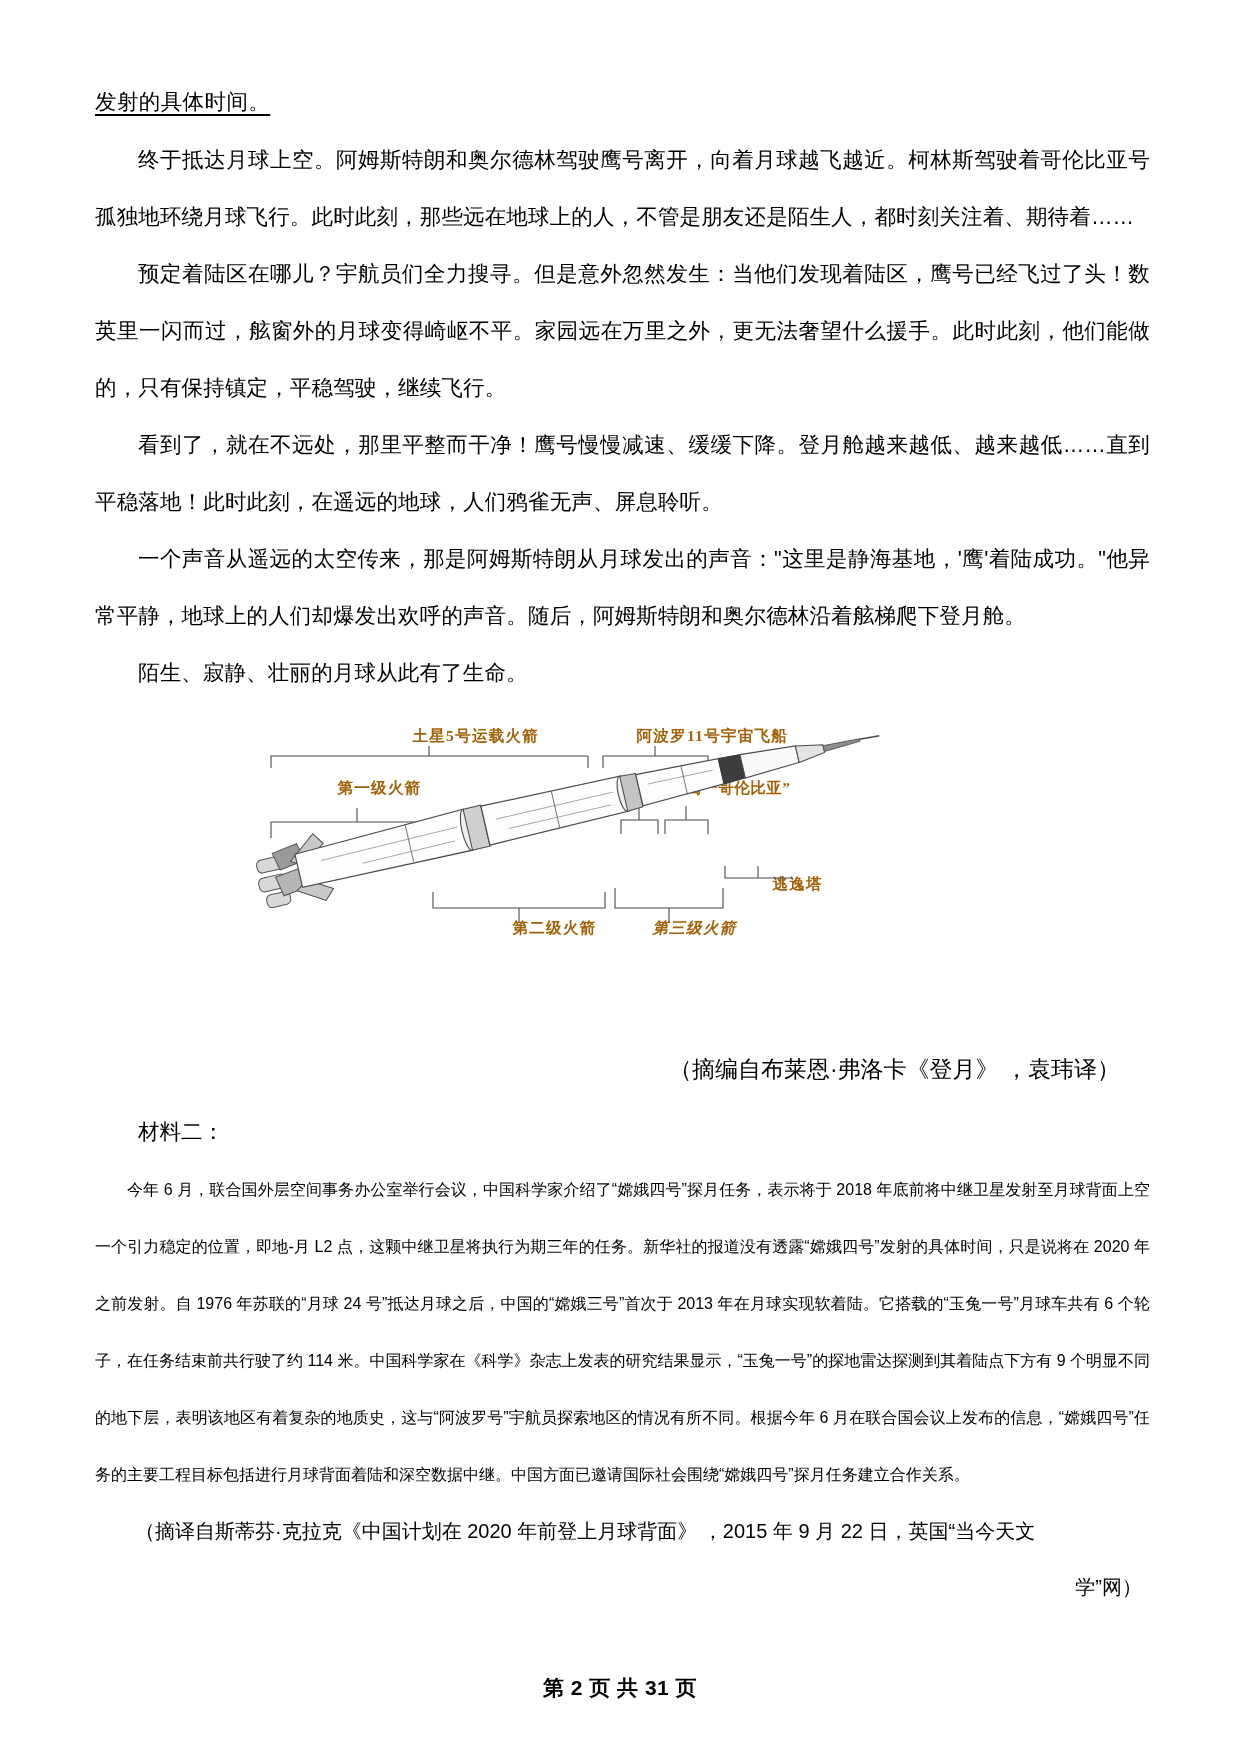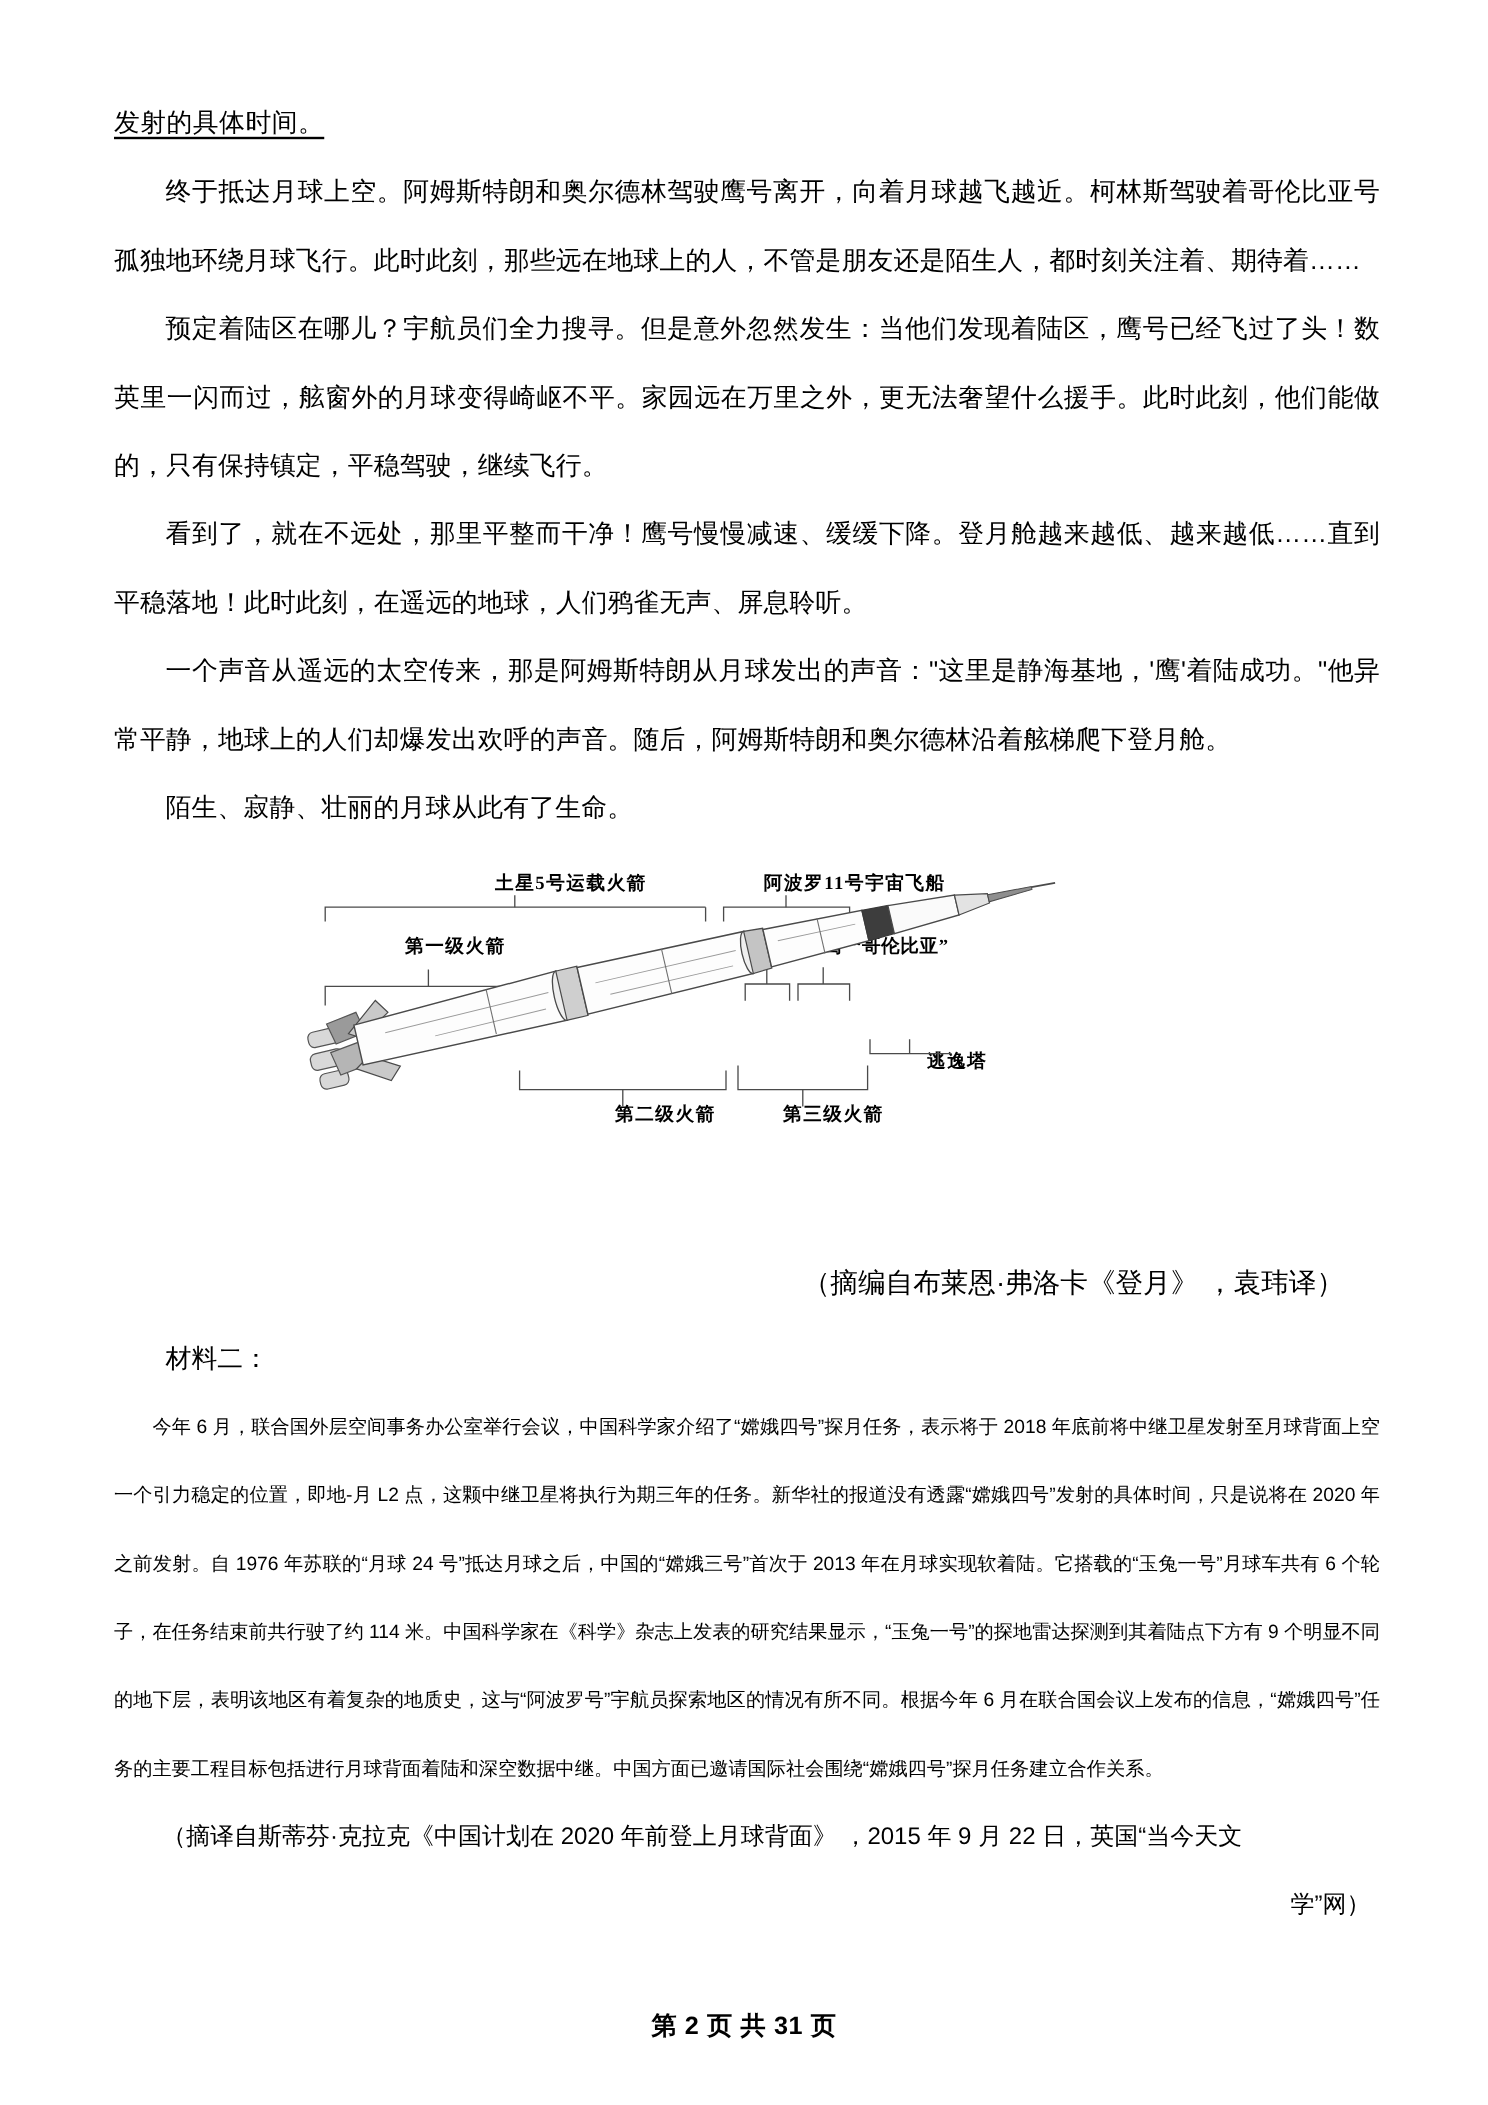--- a/index.html
+++ b/index.html
@@ -59,21 +59,21 @@
     margin: 0 auto;
     font-family: "Liberation Serif", "DejaVu Serif", serif;
     color: #2b2b2b;
   }
   .fig-label {
     position: absolute;
     font-size: 15.5px;
     font-weight: bold;
     letter-spacing: 1.3px;
     white-space: nowrap;
-    color: #000000;
+    color: #a16207;
   }
   .fig-svg { position: absolute; left:0; top:0; }
 
   
   .cite-right {
     font-size: 23px;
     line-height: 50px;
     text-align: right;
     margin: 18px 0 0 0;
     padding-right: 30px;
@@ -134,21 +134,21 @@
 
     <div class="figure-wrap">
       <div class="figure">
 
         <div class="fig-label" style="left:160px; top:0px;">土星5号运载火箭</div>
         <div class="fig-label" style="left:384px; top:0px;">阿波罗11号宇宙飞船</div>
         <div class="fig-label" style="left:85px; top:52px;">第一级火箭</div>
         <div class="fig-label" style="left:425px; top:52px; letter-spacing:0.5px;">“鹰”“哥伦比亚”</div>
         <div class="fig-label" style="left:520px; top:148px;">逃逸塔</div>
         <div class="fig-label" style="left:260px; top:192px;">第二级火箭</div>
-        <div class="fig-label" style="left:400px; top:192px;">第三级火箭</div>
+        <div class="fig-label" style="left:400px; top:192px;font-style:italic;">第三级火箭</div>
 
         <svg class="fig-svg" width="740" height="290" viewBox="0 0 740 290">
           <g stroke="#4a4a4a" stroke-width="1.1" fill="none">
 
             <path d="M18 42 L18 30 L335 30"></path>
             <path d="M335 30 L335 42"></path>
             <path d="M18 30 L18 30"></path>
             <path d="M176 30 L176 20"></path>
 
             <path d="M350 42 L350 30 L455 30 L455 42"></path>

